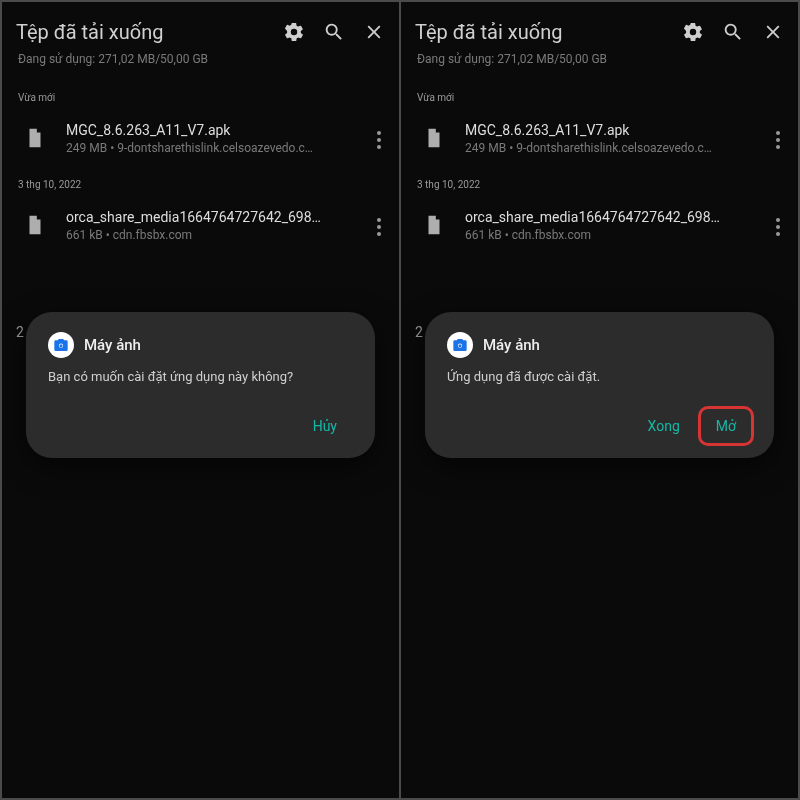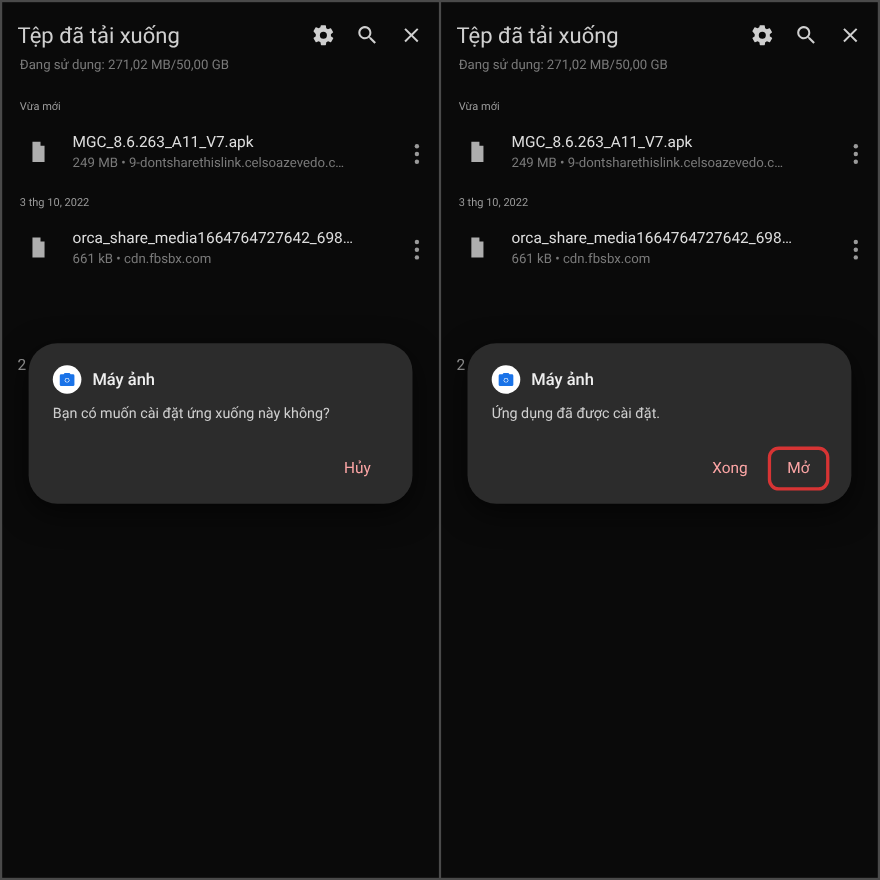--- a/index.html
+++ b/index.html
@@ -19,21 +19,21 @@
   .fmeta{color:#7a7a7a;font-size:12px;margin-top:3px;white-space:nowrap;overflow:hidden;text-overflow:ellipsis}
   .more{width:28px;display:flex;flex-direction:column;align-items:center;justify-content:center;gap:3px;cursor:pointer;padding:6px 0}
   .more span{width:4px;height:4px;border-radius:50%;background:#9a9a9a}
   .dialog{position:absolute;left:24px;right:24px;top:310px;background:#2c2c2c;border-radius:26px;padding:20px 22px 14px 22px;box-shadow:0 8px 28px rgba(0,0,0,.6)}
   .dlg-head{display:flex;align-items:center;margin-bottom:10px}
   .cam-badge{width:26px;height:26px;border-radius:50%;background:#fff;display:flex;align-items:center;justify-content:center;margin-right:10px}
   .cam-badge svg{width:16px;height:16px}
   .dlg-title{color:#eee;font-size:15px;font-weight:500}
   .dlg-body{color:#cfcfcf;font-size:13px;line-height:1.35}
   .dlg-actions{display:flex;justify-content:flex-end;gap:4px;margin-top:22px}
-  .btn{color:#fca5a5;background:none;border:none;font-size:14px;padding:10px 16px;cursor:pointer;border-radius:8px}
+  .btn{color:#14b8a6;background:none;border:none;font-size:14px;padding:10px 16px;cursor:pointer;border-radius:8px}
   .hl{outline:3px solid #d73434;outline-offset:-1px}
   .peek{position:absolute;left:14px;top:322px;color:#9a9a9a;font-size:14px}
 </style>
 </head>
 <body>
 
 <div class="pair">
 
   <div class="phone">
     <div class="appbar">
@@ -92,21 +92,21 @@
       <div class="dlg-head">
         <div class="cam-badge">
           <svg viewBox="0 0 24 24">
               <path fill="#1a73e8" d="M20 5h-3.2l-1.5-2h-6.6L7.2 5H4a2 2 0 0 0-2 2v12a2 2 0 0 0 2 2h16a2 2 0 0 0 2-2V7a2 2 0 0 0-2-2Z"></path>
               <circle cx="12" cy="13" r="3.2" fill="#fff"></circle>
               <circle cx="12" cy="13" r="2.3" fill="#1a73e8"></circle>
             </svg>
         </div>
         <div class="dlg-title">Máy ảnh</div>
       </div>
-      <div class="dlg-body">Bạn có muốn cài đặt ứng xuống này không?</div>
+      <div class="dlg-body">Bạn có muốn cài đặt ứng dụng này không?</div>
       <div class="dlg-actions">
         <button class="btn">Hủy</button>
       </div>
     </div>
   </div>
 
   <div class="phone">
     <div class="appbar">
       <div class="appbar-title">Tệp đã tải xuống</div>
       <svg class="ico" viewBox="0 0 24 24">

